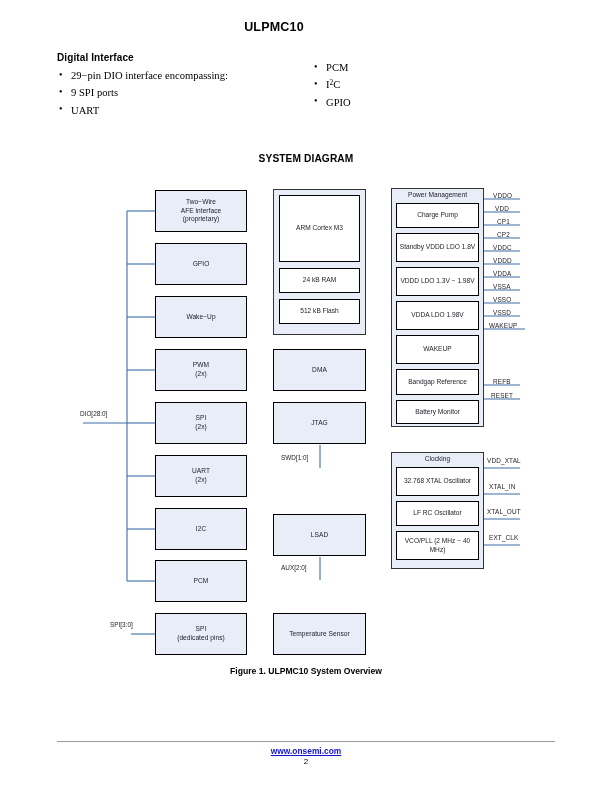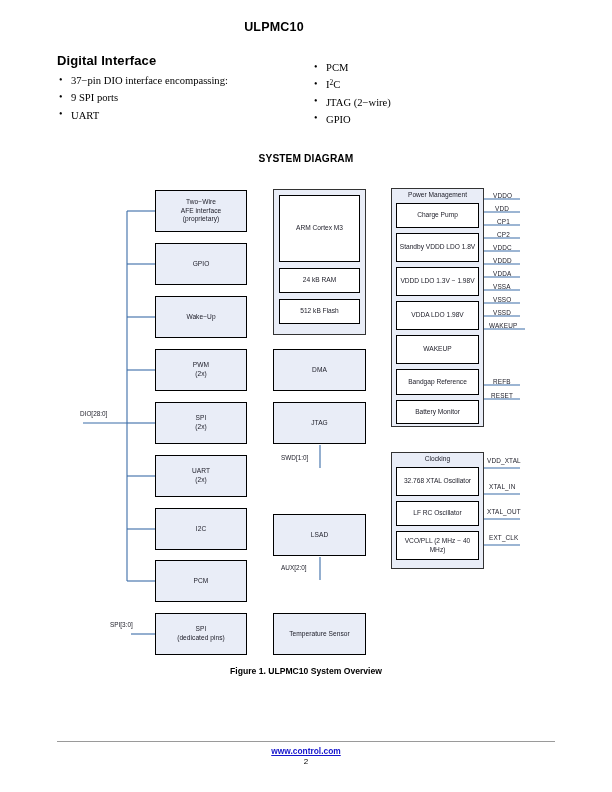--- a/index.html
+++ b/index.html
@@ -34,21 +34,21 @@
     position: absolute;
     font-size: 10.5px;
     line-height: 1.62;
   }
   #feature-col-left { left: 57px;  top: 50px; width: 250px; }
   #feature-col-right{ left: 312px; top: 50px; width: 250px; }
 
   .col-heading {
     font-family: "Liberation Sans", sans-serif;
     font-weight: bold;
-    font-size: 13px;
+    font-size: 10px;
     margin: 0 0 1px 0;
     letter-spacing: .1px;
   }
   ul.bullets {
     list-style: none;
     margin: 0;
     padding: 0;
   }
   ul.bullets li {
     position: relative;
@@ -203,31 +203,30 @@
   }
 </style>
 </head>
 <body>
 
 <div id="page-title">ULPMC10</div>
 
 <div class="feature-col" id="feature-col-left">
   <div class="col-heading">Digital Interface</div>
   <ul class="bullets">
-    <li>37−pin DIO interface encompassing:</li>
+    <li>29−pin DIO interface encompassing:</li>
     <li>9 SPI ports</li>
     <li>UART</li>
   </ul>
 </div>
 
 <div class="feature-col" id="feature-col-right">
   <ul class="bullets" style="margin-top:9px;">
     <li>PCM</li>
     <li><span>I</span><sup class="sm">2</sup><span>C</span></li>
-    <li>JTAG (2−wire)</li>
     <li>GPIO</li>
   </ul>
 </div>
 
 <div id="system-diagram-heading">SYSTEM DIAGRAM</div>
 
 <div id="diagram">
 
   <svg id="diagram-svg" viewBox="0 0 612 700">
     <g stroke="#3b6ca8" stroke-width="1.1" fill="none">
@@ -440,14 +439,14 @@
   <div class="pin-label" style="left:487px; top:457px;">VDD_XTAL</div>
   <div class="pin-label" style="left:489px; top:483px;">XTAL_IN</div>
   <div class="pin-label" style="left:487px; top:508px;">XTAL_OUT</div>
   <div class="pin-label" style="left:489px; top:534px;">EXT_CLK</div>
 
 </div>
 
 <div id="figure-caption">Figure 1. ULPMC10 System Overview</div>
 
 <div id="footer-rule"></div>
-<div id="footer-link">www.control.com</div>
+<div id="footer-link">www.onsemi.com</div>
 <div id="footer-page-number">2</div>
 
 </body></html>

